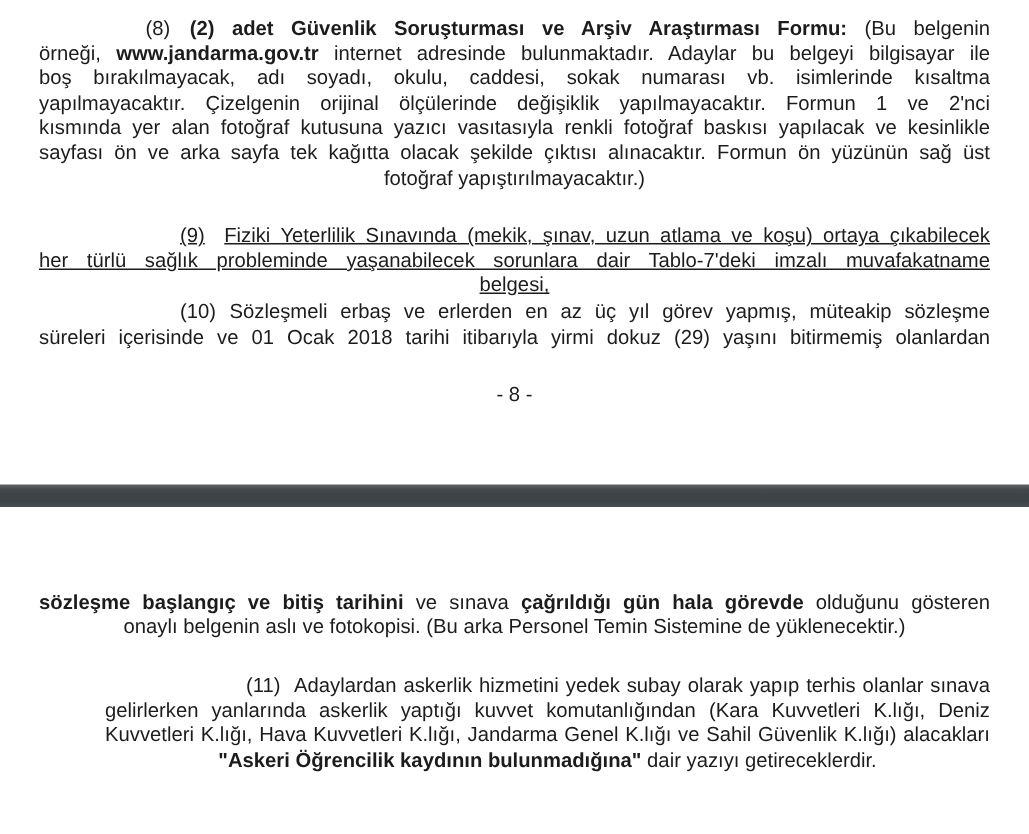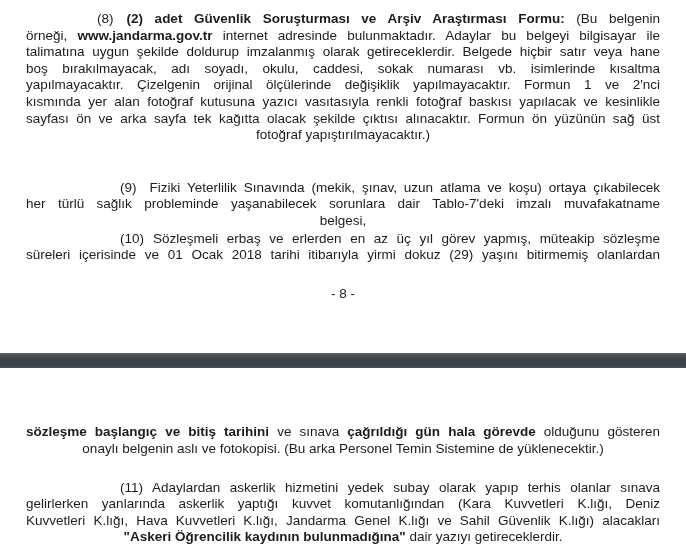--- a/index.html
+++ b/index.html
@@ -15,23 +15,23 @@
     font-size: 13.5px;
     line-height: 16.6px;
     color: #1c1c1c;
     -webkit-font-smoothing: antialiased;
   }
   .doc-region { padding: 0 26px; }
   #page8-region { padding-top: 11px; }
   #page9-region { padding-top: 56px; }
 
   .para { margin: 0; }
-  [data-name="paragraph-item-9"]  { margin-top: 36px; }
+  [data-name="paragraph-item-9"]  { margin-top: 22px; text-decoration: underline; }
   [data-name="paragraph-item-10"] { margin-top: 1px; }
-  [data-name="paragraph-item-11"] { margin-top: 22px; }
+  [data-name="paragraph-item-11"] { margin-top: 22px; margin-left: 44px; }
 
   .line {
     height: 16.6px;
     overflow: hidden;
     text-align: center;
   }
   .line.j {
     text-align: justify;
     text-align-last: justify;
   }
@@ -61,21 +61,20 @@
   }
 </style>
 </head>
 <body data-name="document-viewer">
 
 <div id="page8-region" class="doc-region" data-name="document-page-8">
   <div id="page8-paragraphs" data-name="page-8-paragraphs">
       <div class="para" data-name="paragraph-item-8">
         <div class="line j" data-name="text-line"><span class="gap sp-indent8" data-name="tab-space"></span><span data-name="text-segment">(8)</span><span class="gap sp-tab" data-name="tab-space"></span><span class="b" data-name="bold-text-segment">(2) adet Güvenlik Soruşturması ve Arşiv Araştırması Formu:</span><span data-name="text-segment"> (Bu belgenin</span></div>
         <div class="line j" data-name="text-line"><span data-name="text-segment">örneği, </span><span class="b" data-name="bold-text-segment">www.jandarma.gov.tr</span><span data-name="text-segment"> internet adresinde bulunmaktadır. Adaylar bu belgeyi bilgisayar ile</span></div>
-        <div class="line j" data-name="text-line"><span data-name="text-segment">talimatına uygun şekilde doldurup imzalanmış olarak getireceklerdir. Belgede hiçbir satır veya hane</span></div>
         <div class="line j" data-name="text-line"><span data-name="text-segment">boş bırakılmayacak, adı soyadı, okulu, caddesi, sokak numarası vb. isimlerinde kısaltma</span></div>
         <div class="line j" data-name="text-line"><span data-name="text-segment">yapılmayacaktır. Çizelgenin orijinal ölçülerinde değişiklik yapılmayacaktır. Formun 1 ve 2'nci</span></div>
         <div class="line j" data-name="text-line"><span data-name="text-segment">kısmında yer alan fotoğraf kutusuna yazıcı vasıtasıyla renkli fotoğraf baskısı yapılacak ve kesinlikle</span></div>
         <div class="line j" data-name="text-line"><span data-name="text-segment">sayfası ön ve arka sayfa tek kağıtta olacak şekilde çıktısı alınacaktır. Formun ön yüzünün sağ üst</span></div>
         <div class="line" data-name="text-line"><span data-name="text-segment">fotoğraf yapıştırılmayacaktır.)</span></div>
       </div>
       <div class="para" data-name="paragraph-item-9">
         <div class="line j" data-name="text-line"><span class="gap sp-indent" data-name="tab-space"></span><span data-name="text-segment">(9)</span><span class="gap sp-tab" data-name="tab-space"></span><span data-name="text-segment">Fiziki Yeterlilik Sınavında (mekik, şınav, uzun atlama ve koşu) ortaya çıkabilecek</span></div>
         <div class="line j" data-name="text-line"><span data-name="text-segment">her türlü sağlık probleminde yaşanabilecek sorunlara dair Tablo-7'deki imzalı muvafakatname</span></div>
         <div class="line" data-name="text-line"><span data-name="text-segment">belgesi,</span></div>

